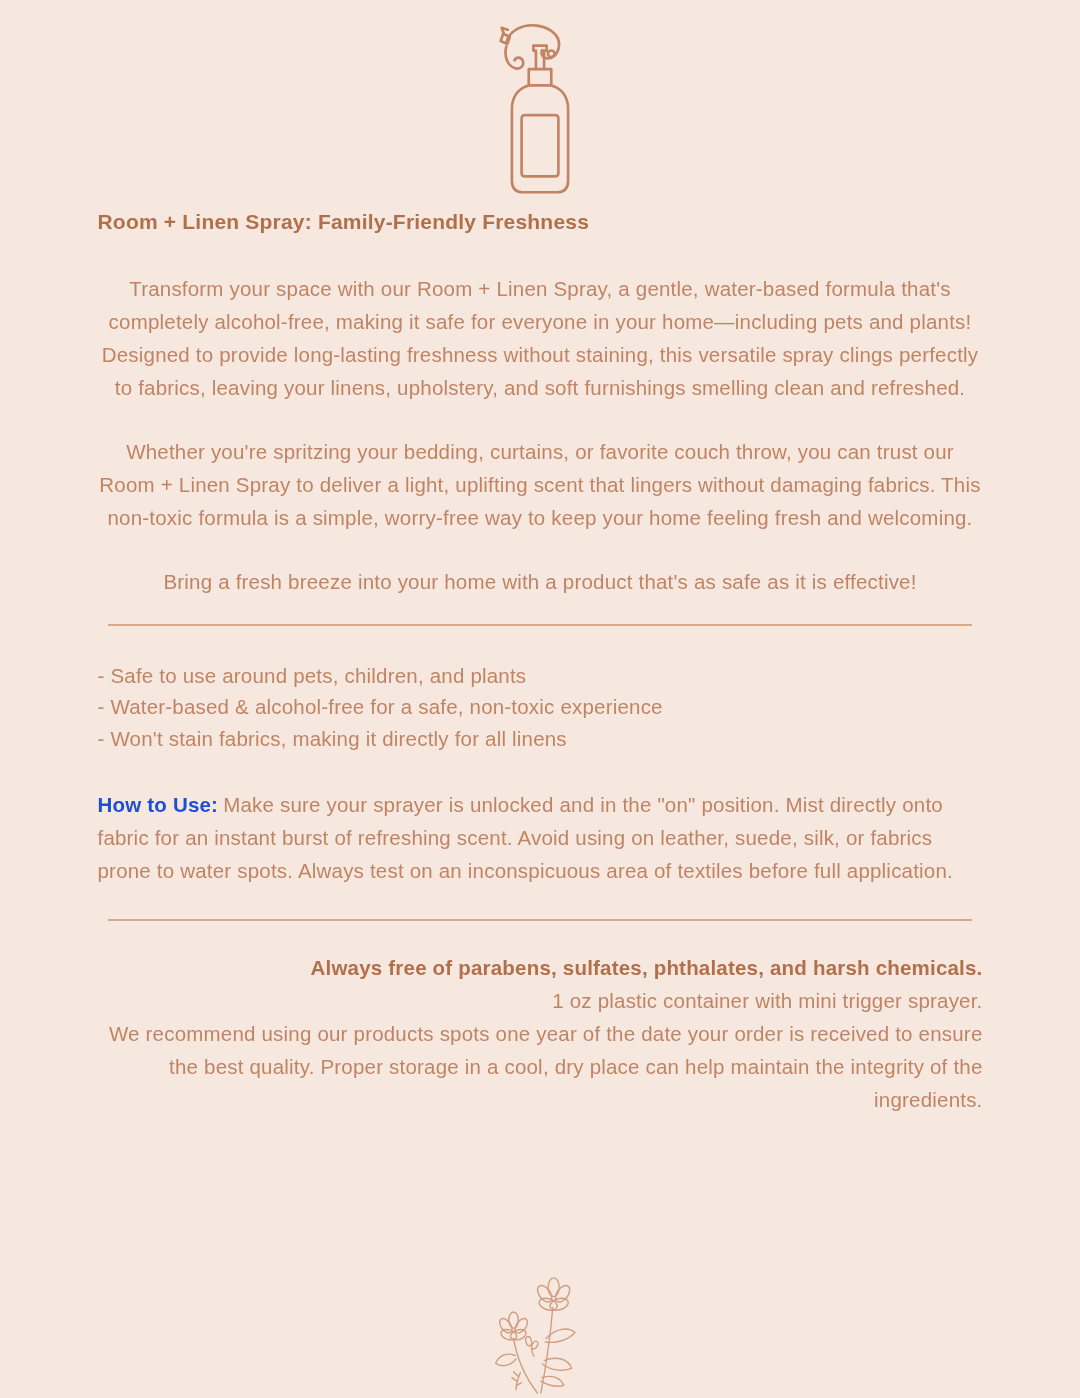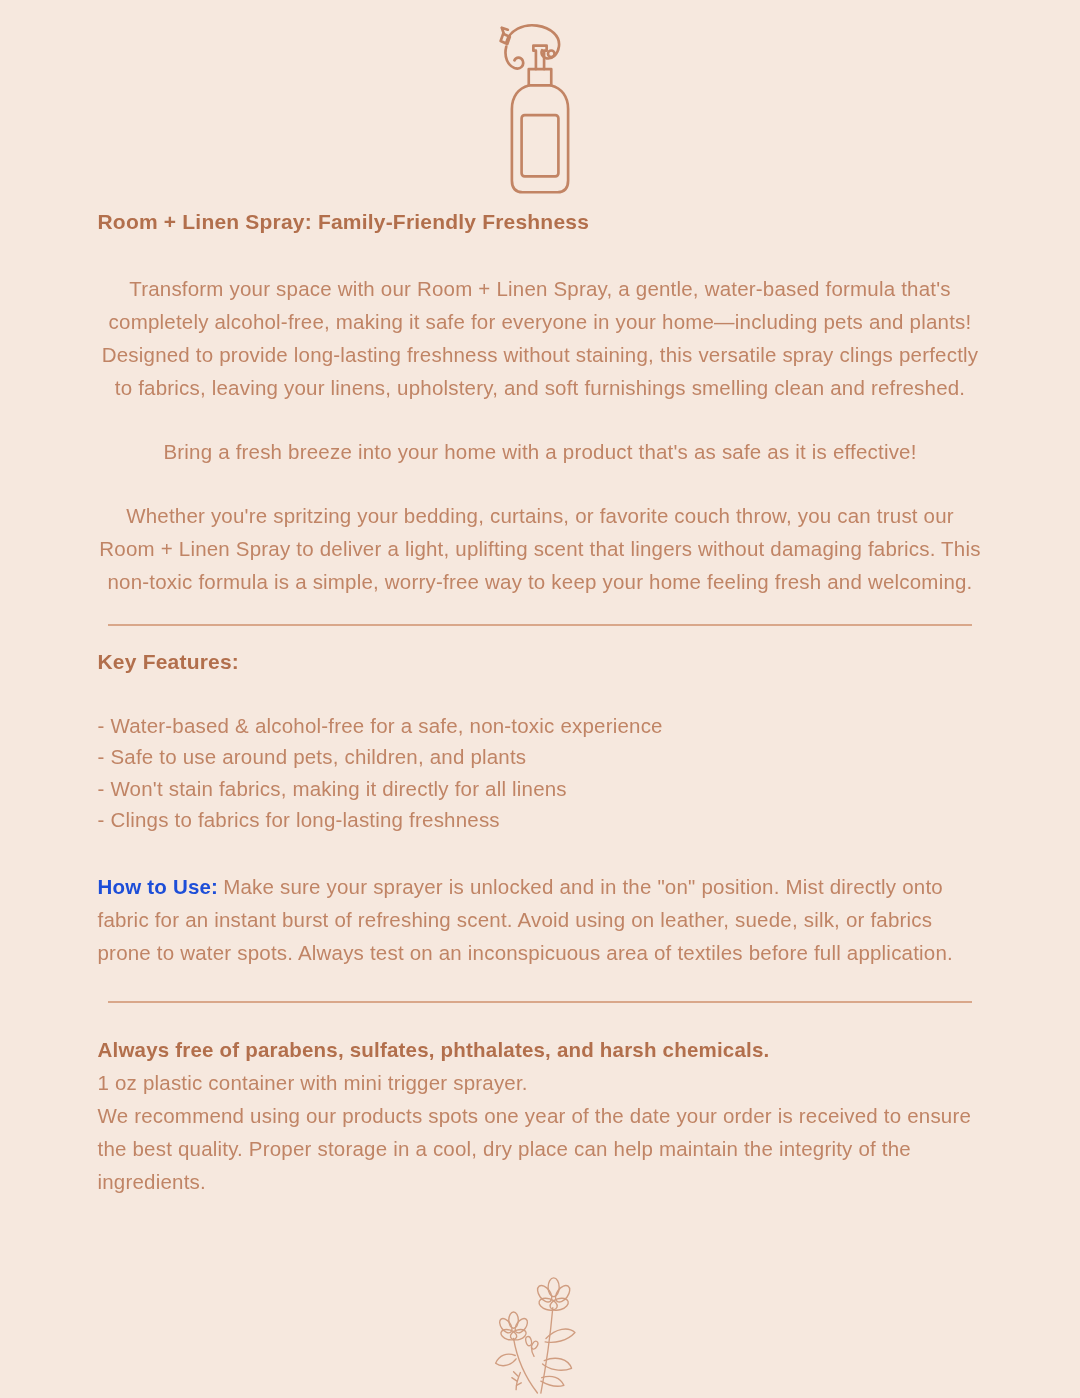--- a/index.html
+++ b/index.html
@@ -66,21 +66,21 @@
     font-size:20.5px;
     line-height:31.5px;
     letter-spacing:.2px;
   }
   .howto{margin-top:34px;}
   .howto .howto-label{
     font-weight:bold;
     color:#1d4ed8;
     margin-right:5px;
   }
-  .details{margin-top:30px;}
+  .details{margin-top:30px;text-align:right;}
   .details p{line-height:33px;}
   .bold-line{
     font-weight:bold;
     color:#b26f4c;
   }
   .floral-wrap{
     position:absolute;
     left:50%;
     bottom:6px;
     transform:translateX(-50%);
@@ -116,33 +116,31 @@
       </g>
     </svg>
   </div>
 
   <div class="content">
 
     <h1 class="page-title">Room + Linen Spray: Family-Friendly Freshness</h1>
 
     <p class="center p1">Transform your space with our Room + Linen Spray, a gentle, water-based formula that's completely alcohol-free, making it safe for everyone in your home—including pets and plants! Designed to provide long-lasting freshness without staining, this versatile spray clings perfectly to fabrics, leaving your linens, upholstery, and soft furnishings smelling clean and refreshed.</p>
 
+    <p class="center p2">Whether you're spritzing your bedding, curtains, or favorite couch throw, you can trust our Room + Linen Spray to deliver a light, uplifting scent that lingers without damaging fabrics. This non-toxic formula is a simple, worry-free way to keep your home feeling fresh and welcoming.</p>
+
     <p class="center tagline">Bring a fresh breeze into your home with a product that's as safe as it is effective!</p>
-
-    <p class="center p2">Whether you're spritzing your bedding, curtains, or favorite couch throw, you can trust our Room + Linen Spray to deliver a light, uplifting scent that lingers without damaging fabrics. This non-toxic formula is a simple, worry-free way to keep your home feeling fresh and welcoming.</p>
 
     <hr class="rule">
 
-    <h2 class="kf-heading">Key Features:</h2>
 
     <ul class="features">
+      <li>- Safe to use around pets, children, and plants</li>
       <li>- Water-based &amp; alcohol-free for a safe, non-toxic experience</li>
-      <li>- Safe to use around pets, children, and plants</li>
       <li>- Won't stain fabrics, making it directly for all linens</li>
-      <li>- Clings to fabrics for long-lasting freshness</li>
     </ul>
 
     <p class="howto"><span class="howto-label">How to Use:</span><span>Make sure your sprayer is unlocked and in the "on" position. Mist directly onto fabric for an instant burst of refreshing scent. Avoid using on leather, suede, silk, or fabrics prone to water spots. Always test on an inconspicuous area of textiles before full application.</span></p>
 
     <hr class="rule second">
 
     <div class="details">
       <p class="bold-line">Always free of parabens, sulfates, phthalates, and harsh chemicals.</p>
       <p>1 oz plastic container with mini trigger sprayer.</p>
       <p>We recommend using our products spots one year of the date your order is received to ensure the best quality. Proper storage in a cool, dry place can help maintain the integrity of the ingredients.</p>

